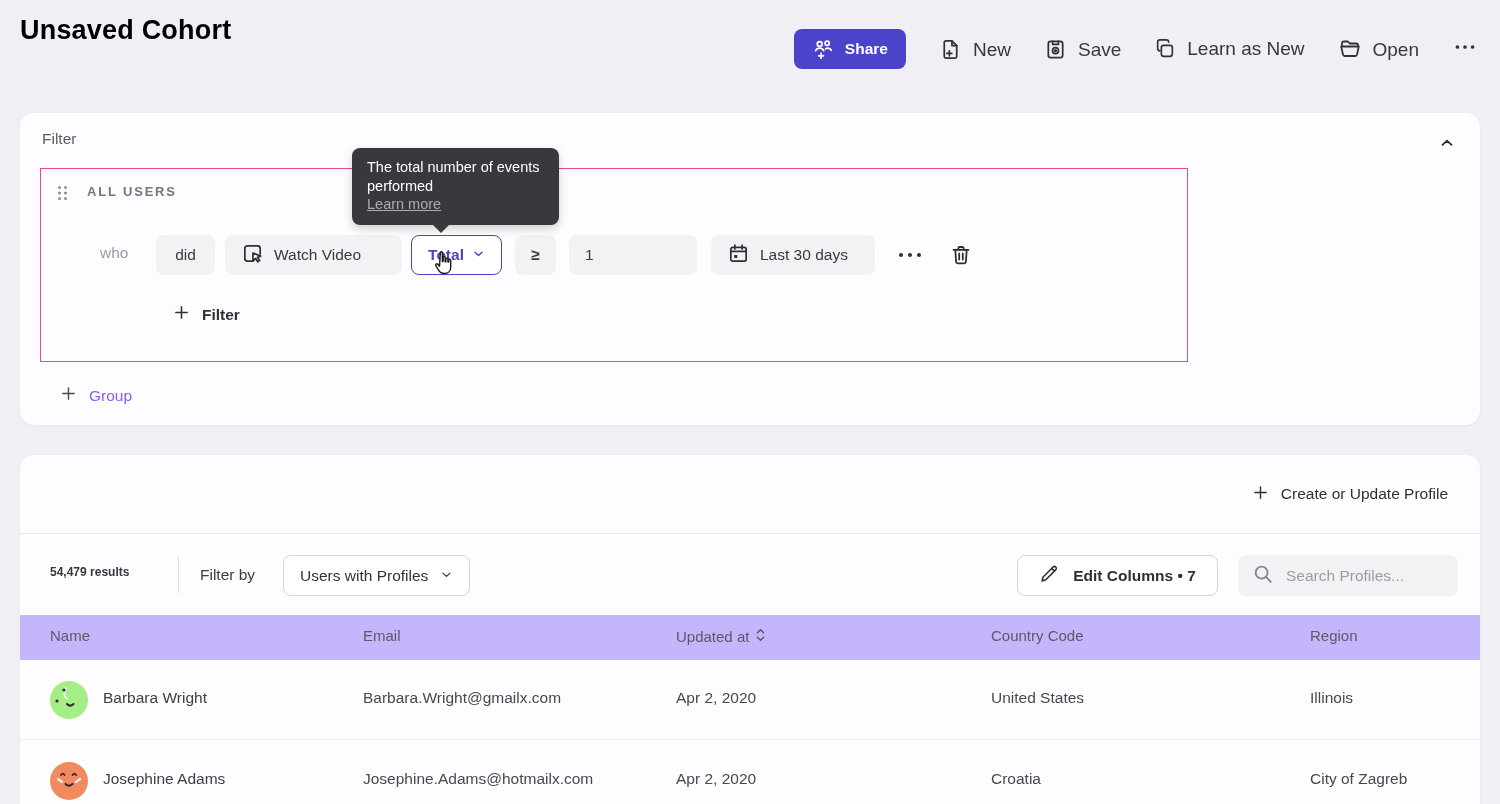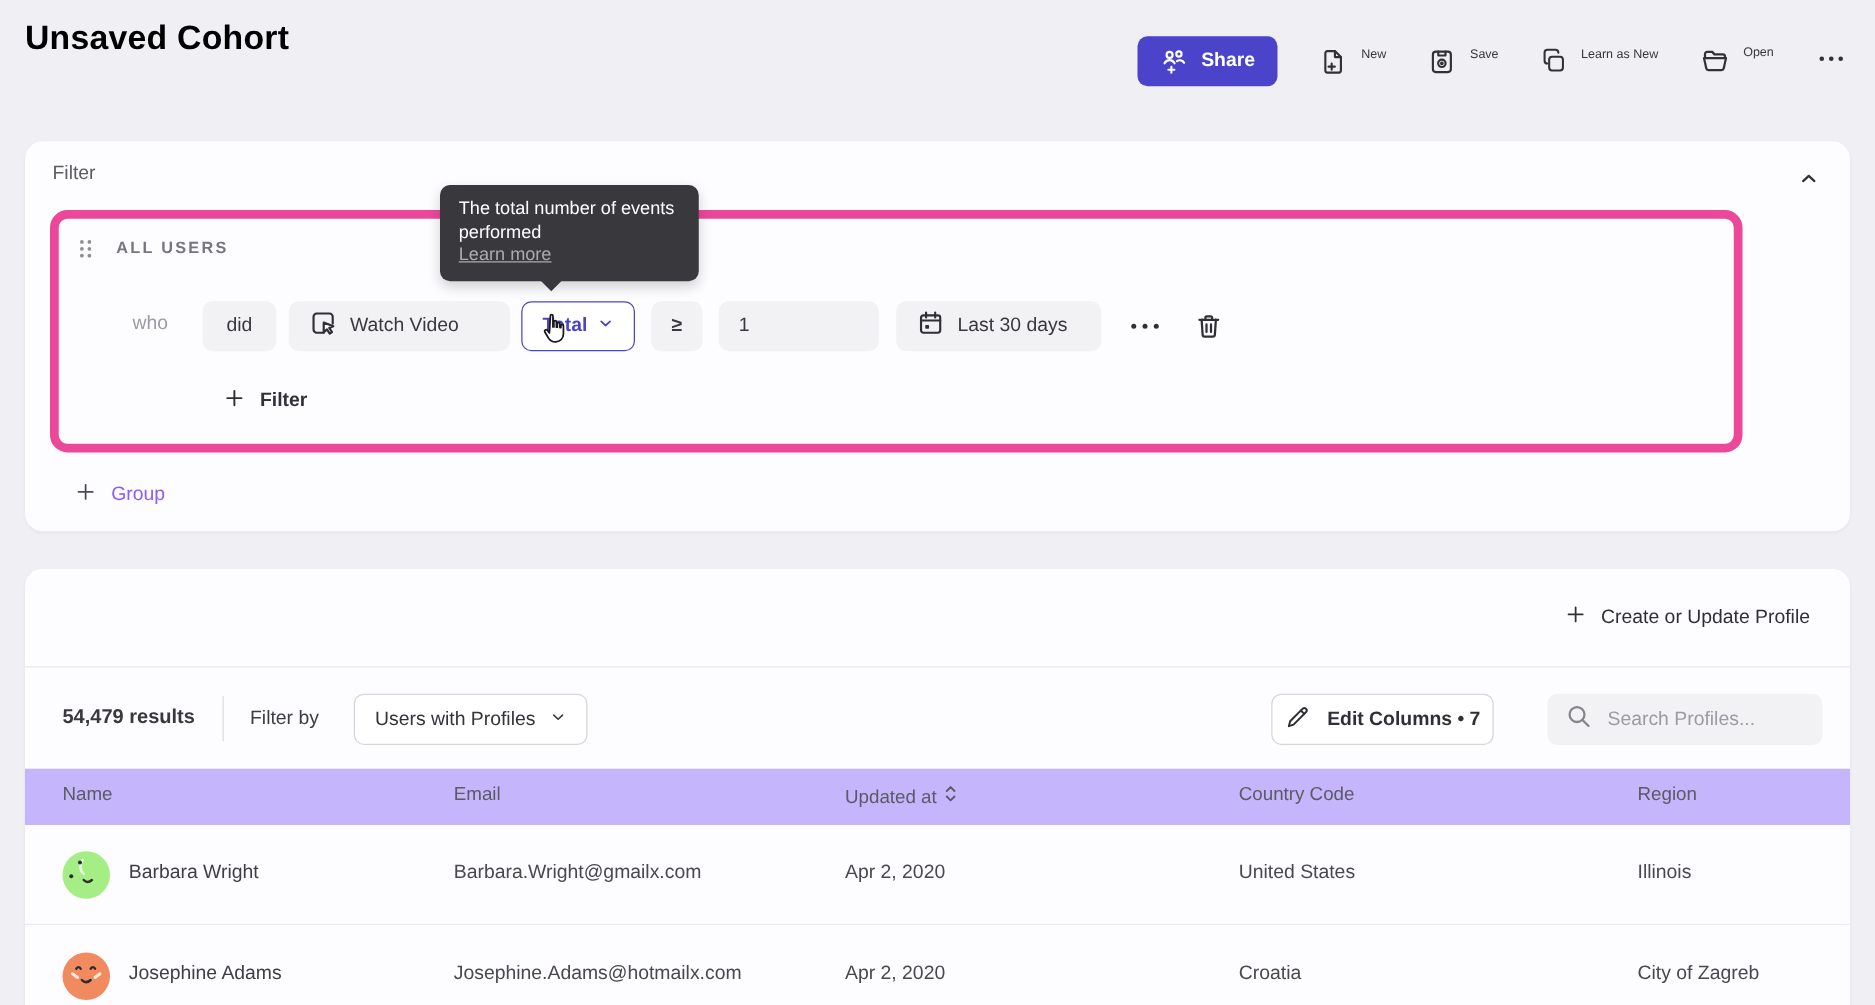--- a/index.html
+++ b/index.html
@@ -20,40 +20,40 @@
   .top-toolbar {
     position:absolute; right:22px; top:29px; height:40px;
     display:flex; align-items:center; gap:33px;
   }
   .btn-share {
     display:flex; align-items:center; gap:10px;
     height:40px; padding:0 18px; border-radius:8px;
     color:#fff; font-size:15.5px; font-weight:600; cursor:pointer;
   }
   .tool-btn {
-    display:flex; align-items:flex-start; gap:11px;
-    font-size:10px; font-weight:500; color:#37373d; cursor:pointer;
+    display:flex; align-items:flex-end; gap:11px;
+    font-size:19px; font-weight:500; color:#37373d; cursor:pointer;
   }
   .tool-btn svg, .btn-share svg { display:block; }
 
   
   .panel {
     position:absolute; left:20px; width:1460px;
     background:#fdfcfe; border-radius:14px;
     box-shadow:0 1px 3px rgba(40,40,60,.05);
   }
   .filter-panel { top:113px; height:312px; }
   .results-panel { top:455px; height:360px; border-bottom-left-radius:0; border-bottom-right-radius:0; }
 
   .filter-label { position:absolute; left:22px; top:17px; font-size:15.5px; color:#5c5c64; }
   .collapse-icon { position:absolute; right:24px; top:21px; cursor:pointer; }
 
   .group-card {
-    position:absolute; left:20px; top:55px; width:1354px; height:194px;
-    border:7px solid #ec4899; border-radius:14px;
+    position:absolute; left:20px; top:55px; width:1148px; height:194px;
+    border:1px solid #ec4899; border-radius:0;
   }
   .drag-handle { position:absolute; left:16px; top:16px; cursor:grab; }
   .group-label {
     position:absolute; left:46px; top:15px;
     font-size:13px; font-weight:700; letter-spacing:.14em; color:#75757d;
   }
   .clause-row { position:absolute; left:0; top:66px; width:100%; height:40px; }
   .who-label { position:absolute; left:59px; top:9px; font-size:15.5px; color:#9b9ba3; }
 
   .chip {
@@ -97,31 +97,31 @@
 
   
   .create-btn {
     position:absolute; right:32px; top:19px; height:40px;
     display:flex; align-items:center; gap:12px;
     font-size:15.5px; font-weight:500; color:#2f2f35; cursor:pointer;
   }
   .panel-divider { position:absolute; left:0; top:78px; width:100%; height:1px; background:#e9e8ed; }
 
   .results-toolbar { position:absolute; left:0; top:90px; width:100%; height:62px; }
-  .results-count { position:absolute; left:30px; top:20px; font-size:16px; font-weight:700; color:#38383e; }
+  .results-count { position:absolute; left:30px; top:20px; font-size:12px; font-weight:700; color:#38383e; }
   .v-div { position:absolute; left:158px; top:12px; width:1px; height:36px; background:#dbdae0; }
   .filter-by-label { position:absolute; left:180px; top:21px; font-size:15.5px; color:#3c3c43; }
   .dropdown-btn {
     position:absolute; left:263px; top:10px; height:41px; padding:0 16px;
     display:flex; align-items:center; gap:12px;
     background:#fff; border:1px solid #d6d5db; border-radius:8px;
     font-size:15.5px; font-weight:500; color:#333339; cursor:pointer;
   }
   .edit-columns-btn {
-    position:absolute; left:997px; top:10px; height:41px; width:178px;
+    position:absolute; left:997px; top:10px; height:41px; width:201px;
     display:flex; align-items:center; justify-content:center; gap:13px;
     background:#fff; border:1px solid #d6d5db; border-radius:8px;
     font-size:15.5px; font-weight:600; color:#2f2f35; cursor:pointer;
   }
   .search-box {
     position:absolute; left:1218px; top:10px; height:41px; width:220px;
     display:flex; align-items:center; gap:12px; padding:0 14px;
     background:#f2f1f4; border-radius:8px; cursor:text;
   }
   .search-box input {

